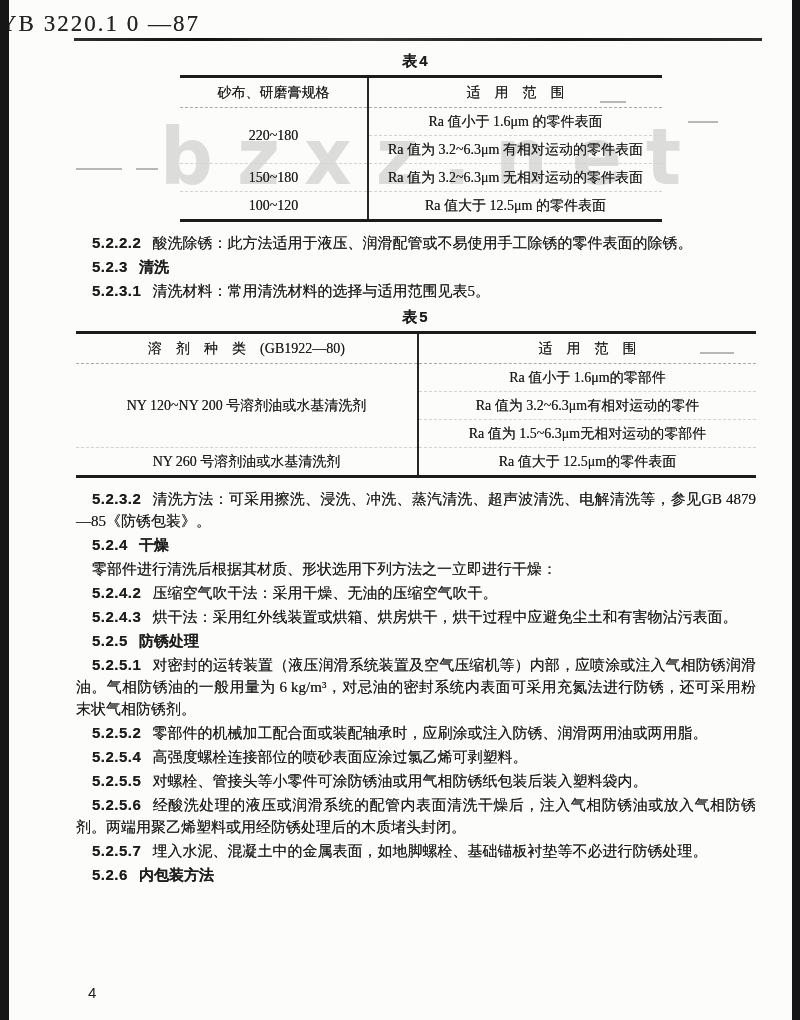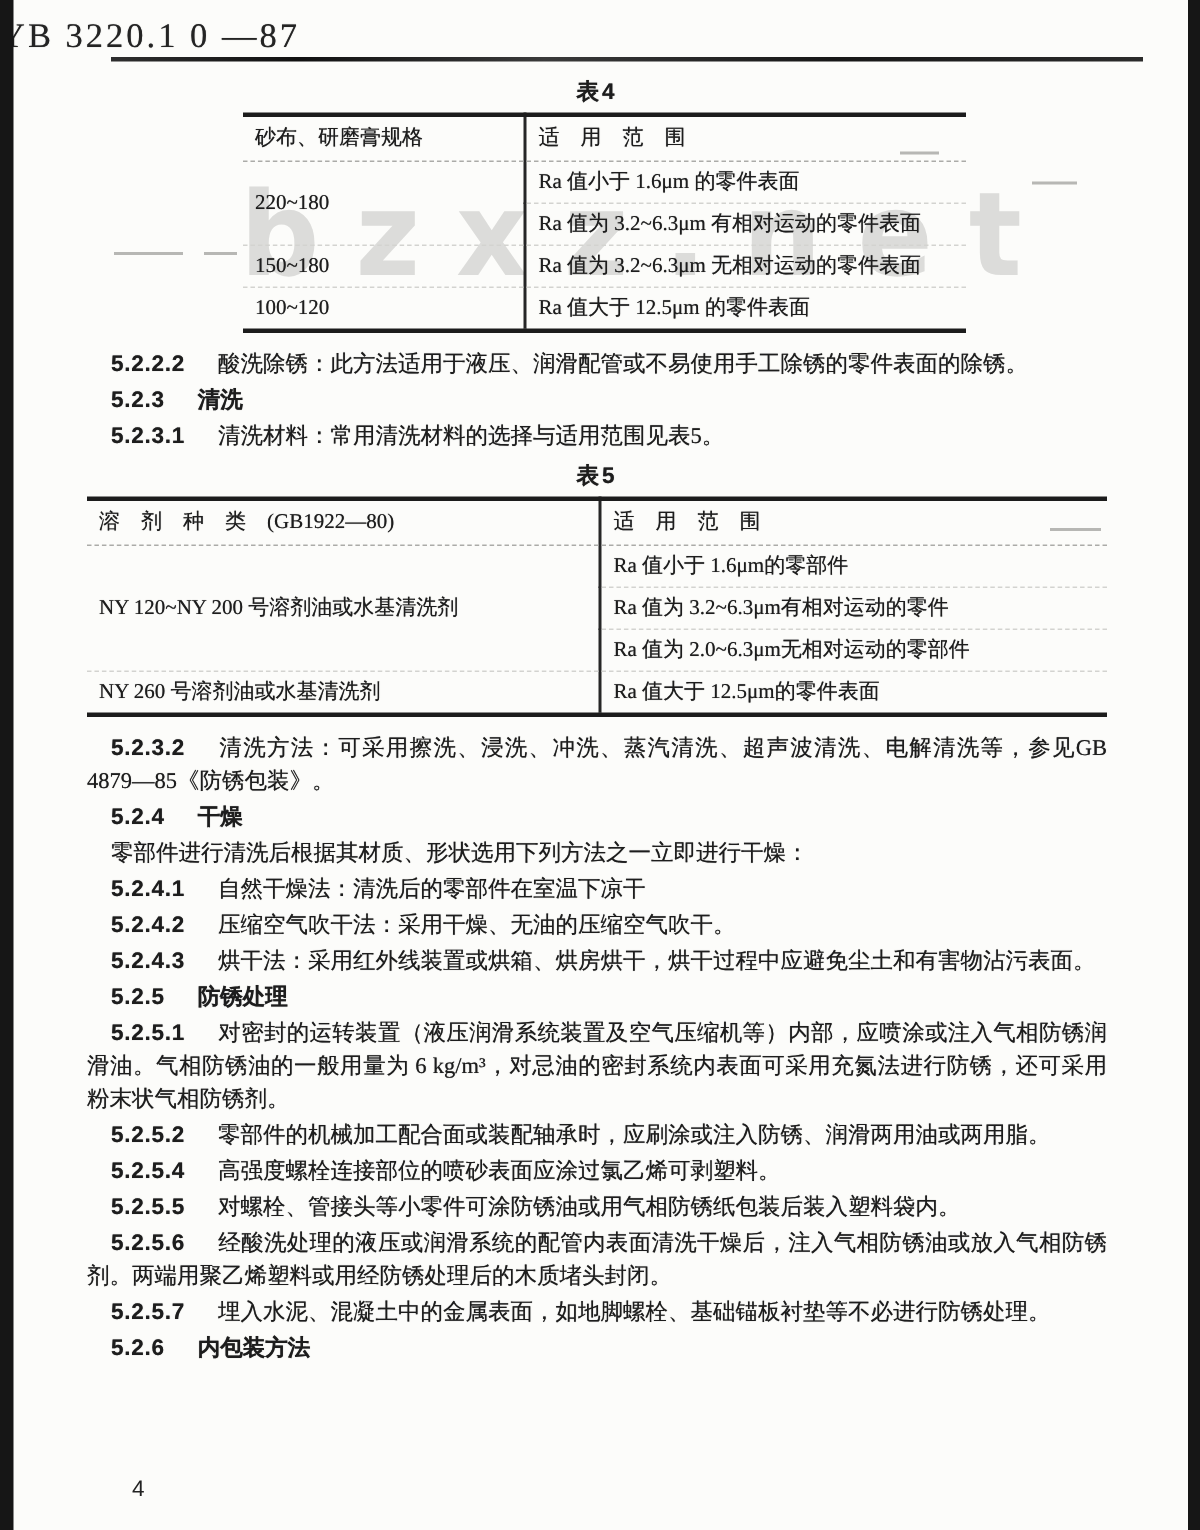--- a/index.html
+++ b/index.html
@@ -23,52 +23,52 @@
     background:linear-gradient(90deg,#2e2e2e 0%,#111 18%,#3a3a3a 42%,#171717 70%,#2b2b2b 100%);
   }
   .watermark{
     position:absolute;top:120px;left:160px;z-index:0;
     font-family:"DejaVu Sans","Liberation Sans",sans-serif;
     font-weight:bold;font-size:74px;line-height:74px;
     color:#c6c6c4;opacity:.58;letter-spacing:24px;
     transform:scaleY(1.05);pointer-events:none;white-space:nowrap;
   }
   .content{
-    position:absolute;top:46px;left:58px;width:680px;z-index:1;
+    position:absolute;top:46px;left:76px;width:680px;z-index:1;
     text-shadow:0 0 0.45px rgba(25,25,25,.75);
   }
   .tcap{
     text-align:center;font-size:15px;font-weight:bold;
     font-family:"Liberation Sans","DejaVu Sans",sans-serif;
     margin:6px 0 4px 0;letter-spacing:2px;
   }
   table.tbl{border-collapse:collapse;table-layout:fixed;}
   table.tbl th,table.tbl td{
-    font-size:14px;font-weight:normal;text-align:left;
+    font-size:14px;font-weight:normal;text-align:center;
     padding:4px 8px;line-height:19px;
     border-bottom:1px dashed #d3d3d0;
   }
   table.tbl tr:last-child td{border-bottom:none;}
   table.tbl th{border-bottom:1px dashed #ababa8;padding:5px 8px;}
   table.tbl .vd{border-right:2px solid #262626;}
   table.t4{
     width:482px;margin-left:104px;
     border-top:3px solid #1c1c1c;border-bottom:3px solid #1c1c1c;
   }
   table.t5{
     width:680px;margin-left:0;
     border-top:3px solid #1c1c1c;border-bottom:3px solid #1c1c1c;
   }
   .para{
     width:680px;margin:2px 0;font-size:15px;line-height:22px;
     text-indent:16px;text-align:justify;
   }
   .para .num{
     font-family:"Liberation Sans","DejaVu Sans",sans-serif;
-    font-weight:bold;letter-spacing:.5px;margin-right:22px;
+    font-weight:bold;letter-spacing:.5px;margin-right:11px;
   }
   .para.head{font-family:"Liberation Sans","DejaVu Sans",sans-serif;font-weight:bold;}
   .gap-md{height:8px;}
   .pageno{
     position:absolute;left:88px;top:984px;font-size:15px;
     font-family:"Liberation Sans","DejaVu Sans",sans-serif;color:#222;z-index:1;
   }
   .artifact{position:absolute;background:#9a9a96;z-index:1;opacity:.7;}
 </style>
 </head>
@@ -141,35 +141,34 @@
         <th>适　用　范　围</th>
       </tr>
       <tr>
         <td class="vd" rowspan="3">NY 120~NY 200 号溶剂油或水基清洗剂</td>
         <td>Ra 值小于 1.6μm的零部件</td>
       </tr>
       <tr>
         <td>Ra 值为 3.2~6.3μm有相对运动的零件</td>
       </tr>
       <tr>
-        <td>Ra 值为 2.0~6.3μm无相对运动的零部件</td>
+        <td>Ra 值为 1.5~6.3μm无相对运动的零部件</td>
       </tr>
       <tr>
         <td class="vd">NY 260 号溶剂油或水基清洗剂</td>
         <td>Ra 值大于 12.5μm的零件表面</td>
       </tr>
     </tbody>
       </table>
 
     <div class="gap-md"></div>
 
     <p class="para"><span class="num">5.2.3.2</span><span>清洗方法：可采用擦洗、浸洗、冲洗、蒸汽清洗、超声波清洗、电解清洗等，参见GB 4879—85《防锈包装》。</span></p>
     <p class="para head"><span class="num">5.2.4</span><span>干燥</span></p>
     <p class="para"><span>零部件进行清洗后根据其材质、形状选用下列方法之一立即进行干燥：</span></p>
-    <p class="para"><span class="num">5.2.4.1</span><span>自然干燥法：清洗后的零部件在室温下凉干</span></p>
     <p class="para"><span class="num">5.2.4.2</span><span>压缩空气吹干法：采用干燥、无油的压缩空气吹干。</span></p>
     <p class="para"><span class="num">5.2.4.3</span><span>烘干法：采用红外线装置或烘箱、烘房烘干，烘干过程中应避免尘土和有害物沾污表面。</span></p>
     <p class="para head"><span class="num">5.2.5</span><span>防锈处理</span></p>
     <p class="para"><span class="num">5.2.5.1</span><span>对密封的运转装置（液压润滑系统装置及空气压缩机等）内部，应喷涂或注入气相防锈润滑油。气相防锈油的一般用量为 6 kg/m³，对忌油的密封系统内表面可采用充氮法进行防锈，还可采用粉末状气相防锈剂。</span></p>
     <p class="para"><span class="num">5.2.5.2</span><span>零部件的机械加工配合面或装配轴承时，应刷涂或注入防锈、润滑两用油或两用脂。</span></p>
     <p class="para"><span class="num">5.2.5.4</span><span>高强度螺栓连接部位的喷砂表面应涂过氯乙烯可剥塑料。</span></p>
     <p class="para"><span class="num">5.2.5.5</span><span>对螺栓、管接头等小零件可涂防锈油或用气相防锈纸包装后装入塑料袋内。</span></p>
     <p class="para"><span class="num">5.2.5.6</span><span>经酸洗处理的液压或润滑系统的配管内表面清洗干燥后，注入气相防锈油或放入气相防锈剂。两端用聚乙烯塑料或用经防锈处理后的木质堵头封闭。</span></p>
     <p class="para"><span class="num">5.2.5.7</span><span>埋入水泥、混凝土中的金属表面，如地脚螺栓、基础锚板衬垫等不必进行防锈处理。</span></p>
     <p class="para head"><span class="num">5.2.6</span><span>内包装方法</span></p>

